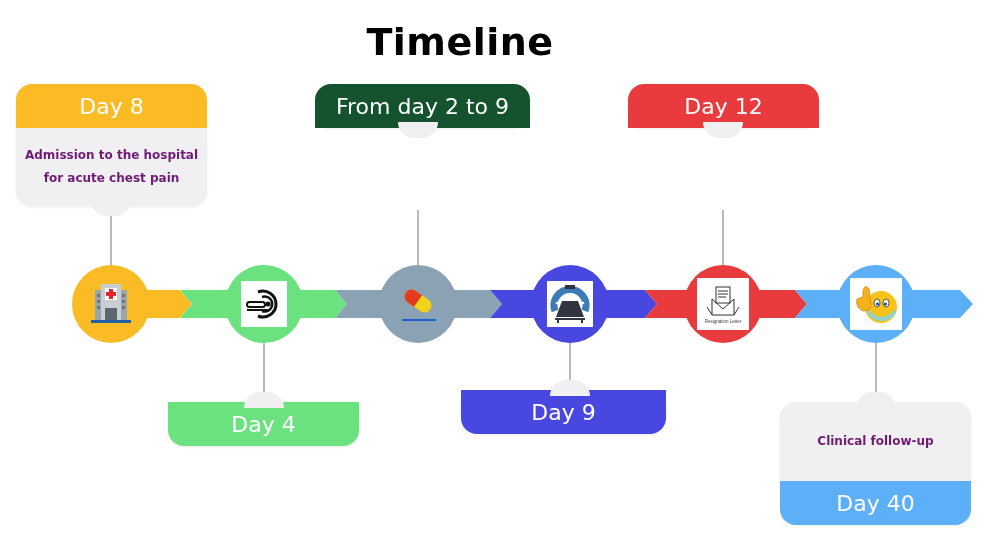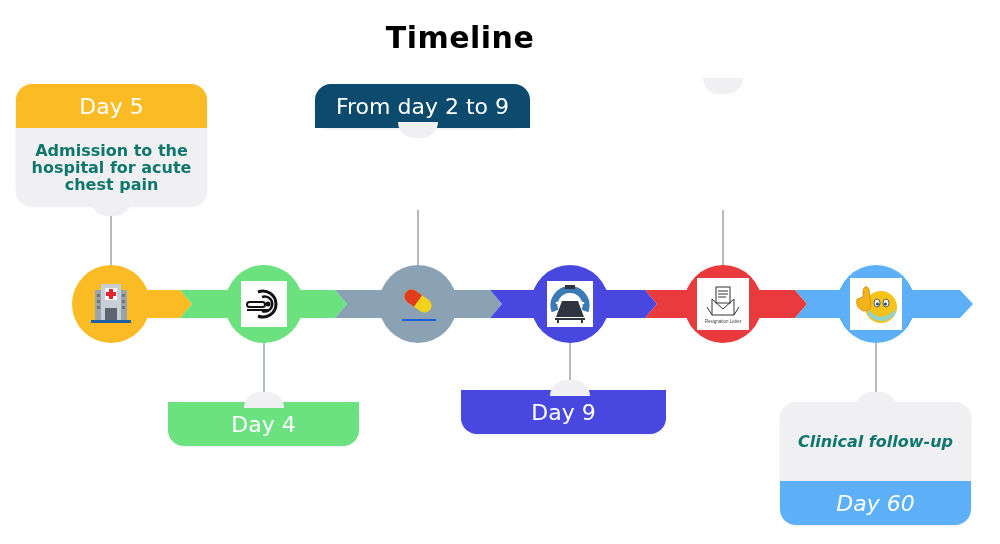--- a/index.html
+++ b/index.html
@@ -1,20 +1,20 @@
 <!DOCTYPE html>
 <html><head>
 <meta charset="utf-8">
 <style>
   html, body { margin:0; padding:0; background:#ffffff; }
   body { width:1000px; height:544px; position:relative; overflow:hidden; font-family:"DejaVu Sans","Liberation Sans",sans-serif; }
-  .title { position:absolute; left:0; width:920px; top:20px; text-align:center; font-size:30px; font-weight:bold; color:#000; letter-spacing:0.5px; }
+  .title { position:absolute; left:0; width:920px; top:20px; text-align:center; font-size:38px; font-weight:bold; color:#000; letter-spacing:0.5px; }
   .card { position:absolute; width:191px; border-radius:16px; background:#f0f0f2; box-shadow:0 1px 3px rgba(0,0,0,0.08); }
   .card .hdr { height:44px; color:#fff; font-size:22px; display:flex; align-items:center; justify-content:center; }
-  .card .body { color:#0f766e; font-weight:bold; font-size:16px; line-height:17px; text-align:center; display:flex; align-items:center; justify-content:center; padding:0 6px; }
+  .card .body { color:#701a75; font-weight:bold; font-size:12px; line-height:23px; text-align:center; display:flex; align-items:center; justify-content:center; padding:0 6px; }
   .card.top { top:84px; }
   .card.top .hdr { border-radius:16px 16px 0 0; }
   .card.top .body { height:78px; }
   .card.bottom { top:402px; }
   .card.bottom .hdr { border-radius:0 0 16px 16px; }
   .card.bottom .body { height:79px; }
   .notch-down { position:absolute; width:40px; height:16px; background:#f0f0f2; border-radius:0 0 16px 16px; left:75px; bottom:-10px; }
   .notch-up { position:absolute; width:40px; height:16px; background:#f0f0f2; border-radius:16px 16px 0 0; left:75px; top:-10px; }
   .node { position:absolute; top:265px; width:78px; height:78px; border-radius:50%; display:flex; align-items:center; justify-content:center; }
   .iconbox { width:46px; height:46px; background:#fff; display:flex; align-items:center; justify-content:center; }
@@ -117,41 +117,42 @@
       <ellipse cx="35" cy="24" rx="3" ry="4" fill="#fff" stroke="#333" stroke-width="0.8"></ellipse>
       <circle cx="26.5" cy="25" r="1.6" fill="#1b4f9c"></circle>
         <circle cx="34.5" cy="25" r="1.6" fill="#1b4f9c"></circle>
       <path d="M17 30 Q30 46 44 30 L44 36 Q30 48 17 36 Z" fill="#8fd3d0"></path>
       <path d="M6 20 Q4 28 12 32 Q20 32 20 26 L18 10 Q14 4 12 12 L12 18 Z" fill="#f6b21a" stroke="#c98a10" stroke-width="0.8"></path>
     </svg>
   </div>
 </div>
 
 <div class="card top" style="left:16px;">
-  <div class="hdr" style="background:#fbbb25;">Day 5</div>
+  <div class="hdr" style="background:#fbbb25;">Day 8</div>
   <div class="body">Admission to the hospital for acute chest pain</div>
   <div class="notch-down"></div>
 </div>
 
 <div class="card top" style="left:315px;width:215px;">
-  <div class="hdr" style="background:#0c4a6e;">From day 2 to 9</div>
+  <div class="hdr" style="background:#14532d;">From day 2 to 9</div>
   <div class="notch-down" style="left:83px;"></div>
 </div>
 
 <div class="card top" style="left:628px;">
+  <div class="hdr" style="background:#e93b3e;">Day 12</div>
   <div class="notch-down" style="left:75px;"></div>
 </div>
 
 <div class="card bottom" style="left:168px;">
   <div class="notch-up" style="left:76px;"></div>
   <div class="hdr" style="background:#6be27f;">Day 4</div>
 </div>
 
 <div class="card bottom" style="left:461px;width:205px;top:390px;">
   <div class="notch-up" style="left:89px;"></div>
   <div class="hdr" style="background:#4848e0;">Day 9</div>
 </div>
 
-<div class="card bottom" style="left:780px;font-style:italic;">
+<div class="card bottom" style="left:780px;">
   <div class="notch-up" style="left:76px;"></div>
   <div class="body">Clinical follow-up</div>
-  <div class="hdr" style="background:#5db0f8;">Day 60</div>
+  <div class="hdr" style="background:#5db0f8;">Day 40</div>
 </div>
 
 </body></html>

